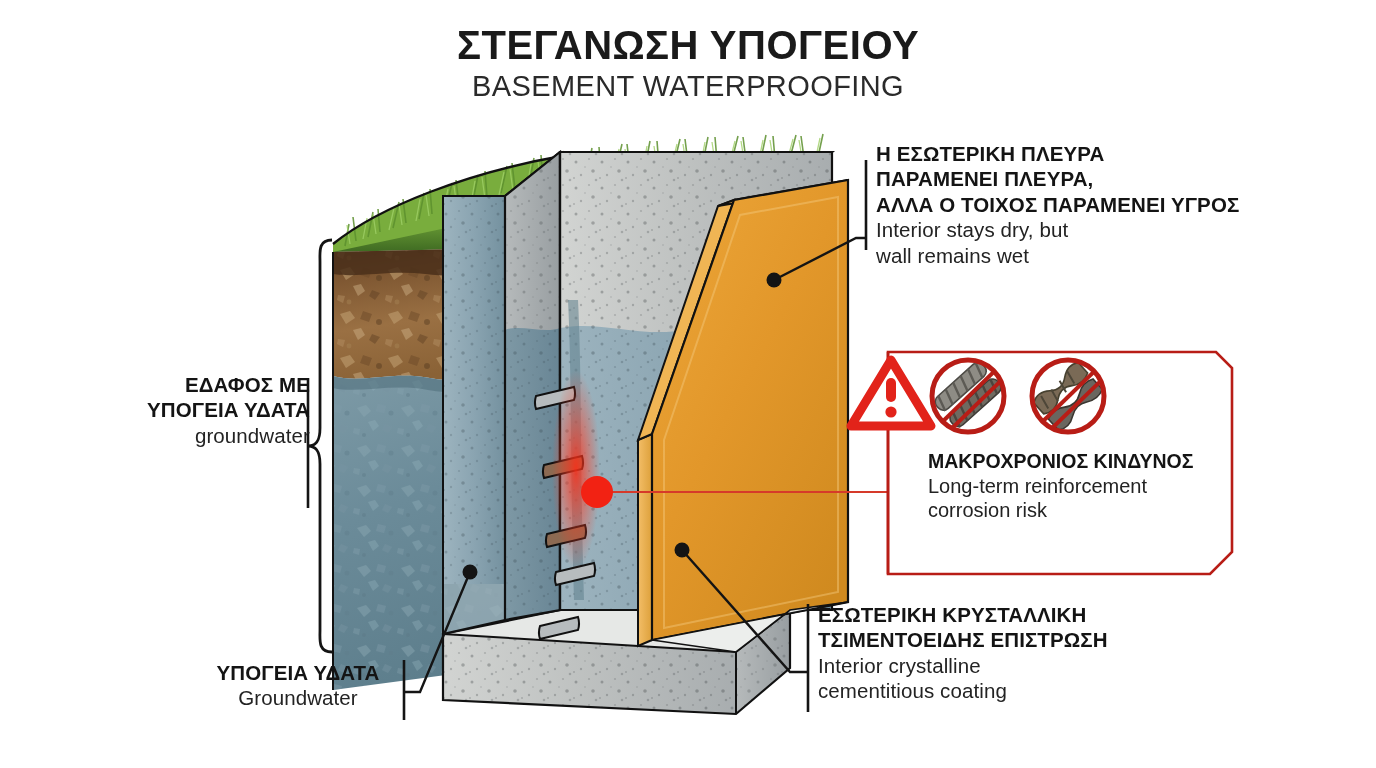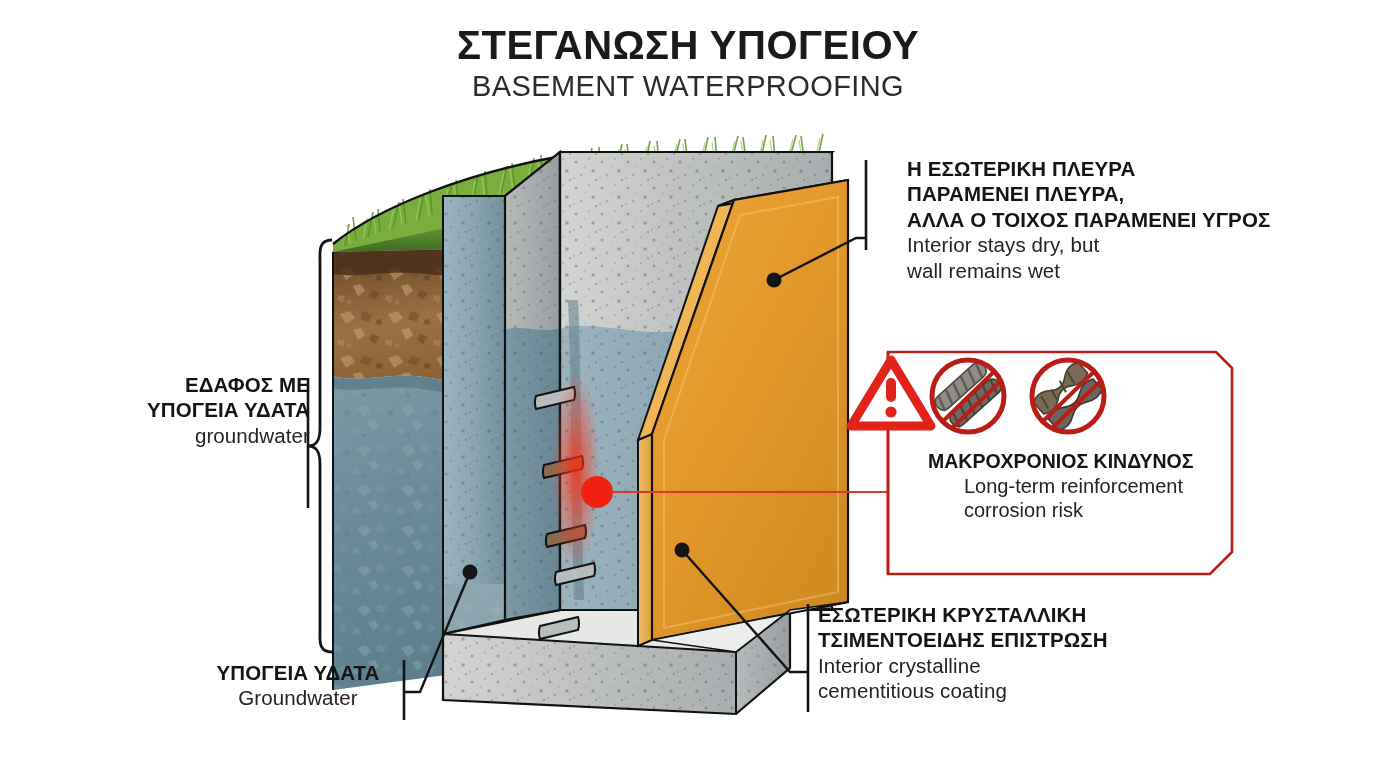--- a/index.html
+++ b/index.html
@@ -31,32 +31,32 @@
     line-height:1.24;letter-spacing:0.1px;white-space:nowrap;
   }
   .callout .en{
     font-size:20.5px;font-weight:400;color:#232323;
     line-height:1.24;letter-spacing:0.1px;white-space:nowrap;
   }
   .callout.right{text-align:left;}
   .callout.leftal{text-align:right;}
   .callout.ctr{text-align:center;}
 
-  #callout-interior{left:876px;top:156px;margin-left:31px;}
+  #callout-interior{left:876px;top:141px;}
   #callout-coating{left:818px;top:602px;}
   #callout-soil{left:128px;top:372px;width:182px;}
   #callout-groundwater{left:192px;top:660px;width:212px;}
 
   
   #warn-text{position:absolute;left:928px;top:450px;width:300px;}
   #warn-text .gr{
     font-size:19.5px;font-weight:bold;color:#141414;line-height:1.22;white-space:nowrap;
   }
   #warn-text .en{
-    font-size:20px;font-weight:400;color:#232323;line-height:1.22;white-space:nowrap;margin-left:36px;
+    font-size:20px;font-weight:400;color:#232323;line-height:1.22;white-space:nowrap;
   }
 </style>
 </head>
 <body>
 
 <div id="stage">
 
   <div class="title-wrap">
     <div class="title-gr">ΣΤΕΓΑΝΩΣΗ ΥΠΟΓΕΙΟΥ</div>
     <div class="title-en">BASEMENT WATERPROOFING</div>

